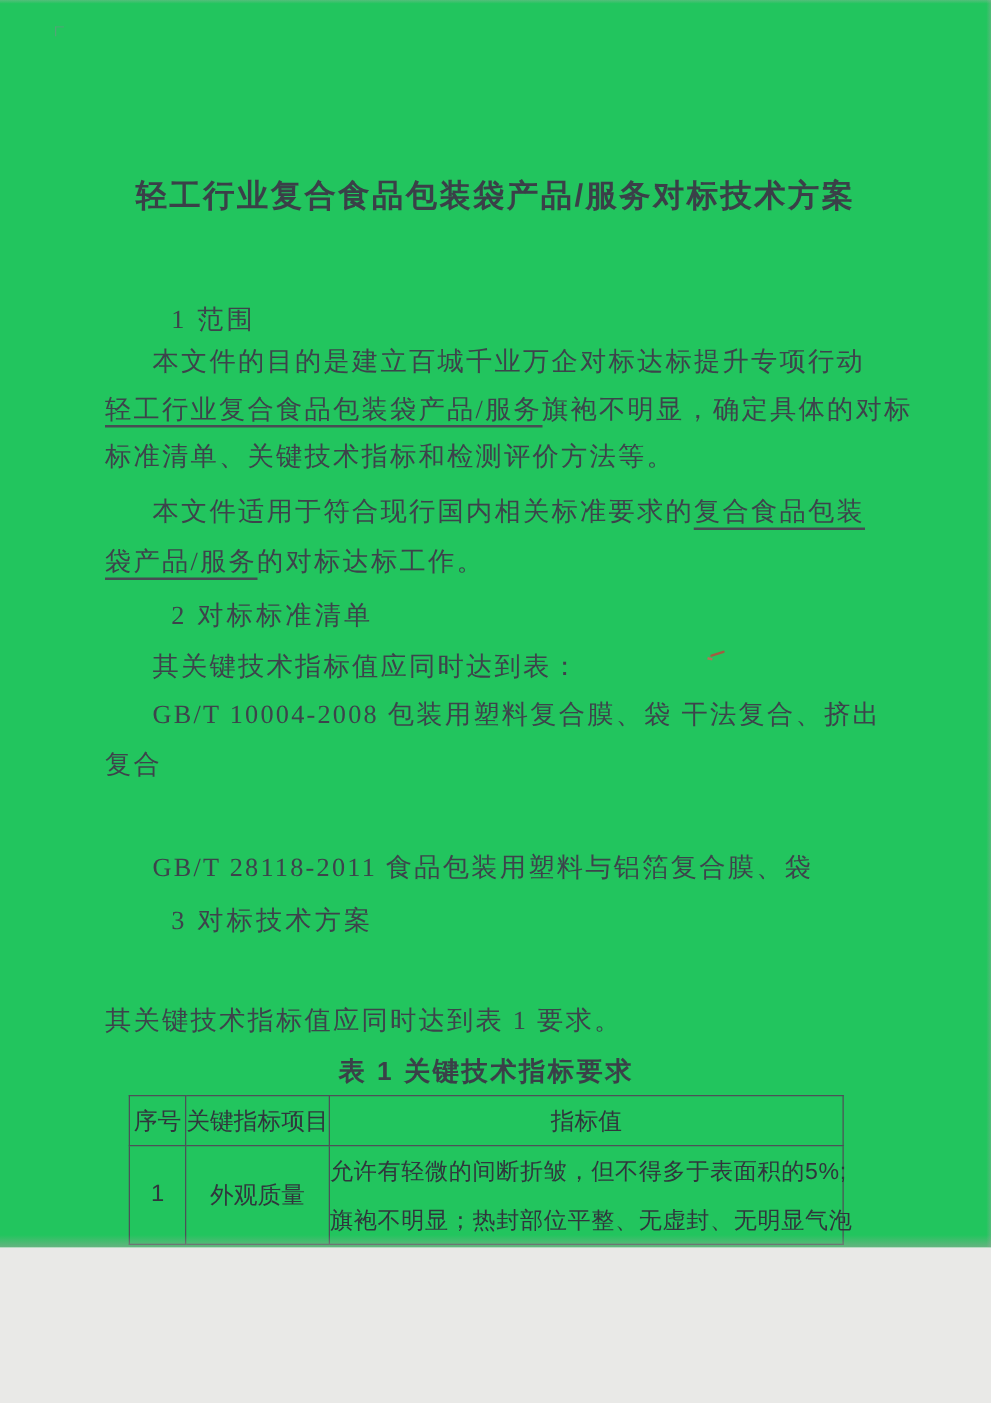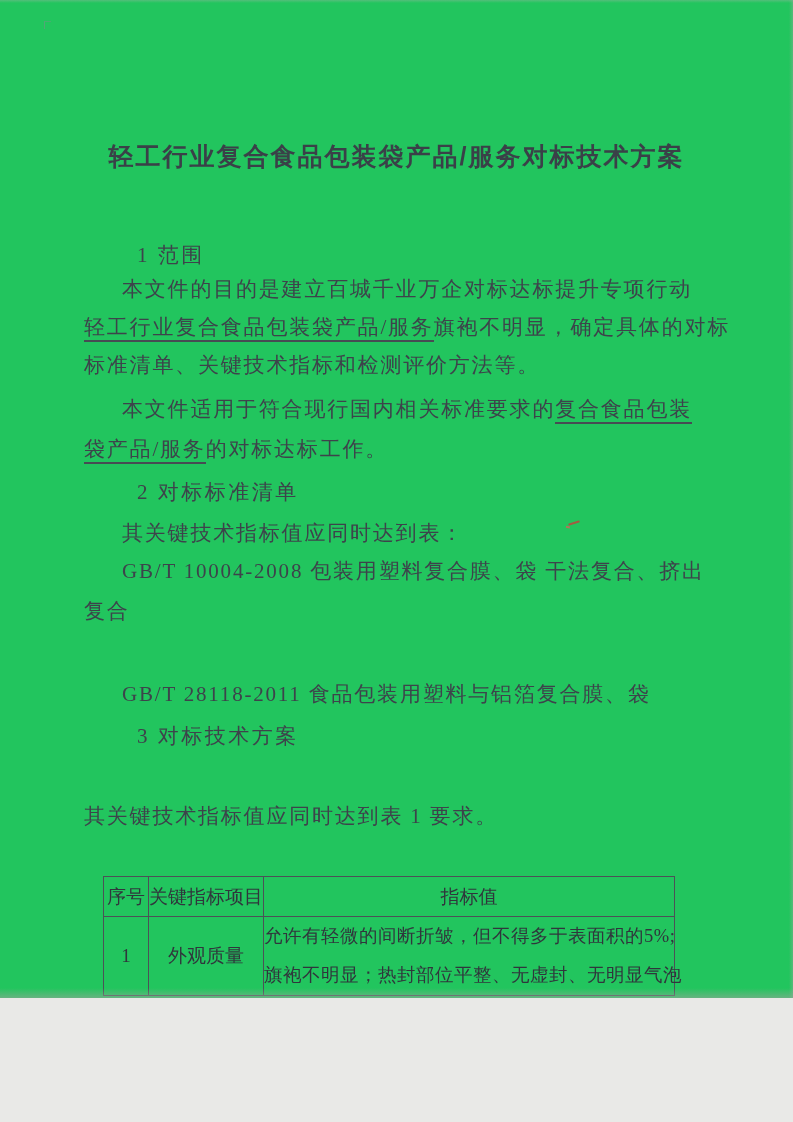--- a/index.html
+++ b/index.html
@@ -43,21 +43,21 @@
   .u { border-bottom: 2px solid #474c53; padding-bottom: 1px; }
 
   .caption {
     position: absolute; top: 843px; left: 103px; width: 572px;
     text-align: center; font-size: 21px; font-weight: bold; letter-spacing: 2px;
     color: #3a4048;
   }
   table.spec {
     position: absolute; top: 876px; left: 103px; width: 572px;
     border-collapse: collapse; table-layout: fixed;
-    font-family: Liberation Serif, serif;
+    font-family: Liberation Sans, sans-serif;
     color: #30363c;
   }
   table.spec th, table.spec td {
     border: 1px solid #4c5157;
     font-weight: normal;
     text-align: center;
     font-size: 19px;
     padding: 0;
   }
   table.spec thead tr { height: 40px; }
@@ -94,20 +94,21 @@
 
   <div class="line" style="top:558px; left:122px">GB/T 10004-2008 包装用塑料复合膜、袋 干法复合、挤出</div>
   <div class="line" style="top:598px; left:84px">复合</div>
   <div class="line" style="top:681px; left:122px">GB/T 28118-2011 食品包装用塑料与铝箔复合膜、袋</div>
 
   <div class="line heading" style="top:723px; left:137px">3 对标技术方案</div>
 
 
   <div class="line" style="top:803px; left:84px">其关键技术指标值应同时达到表 1 要求。</div>
 
+  <div class="caption">表 1 关键技术指标要求</div>
 
   <table class="spec">
     <colgroup>
       <col style="width:45px">
       <col style="width:115px">
       <col>
     </colgroup>
     <thead>
       <tr>
         <th>序号</th>

